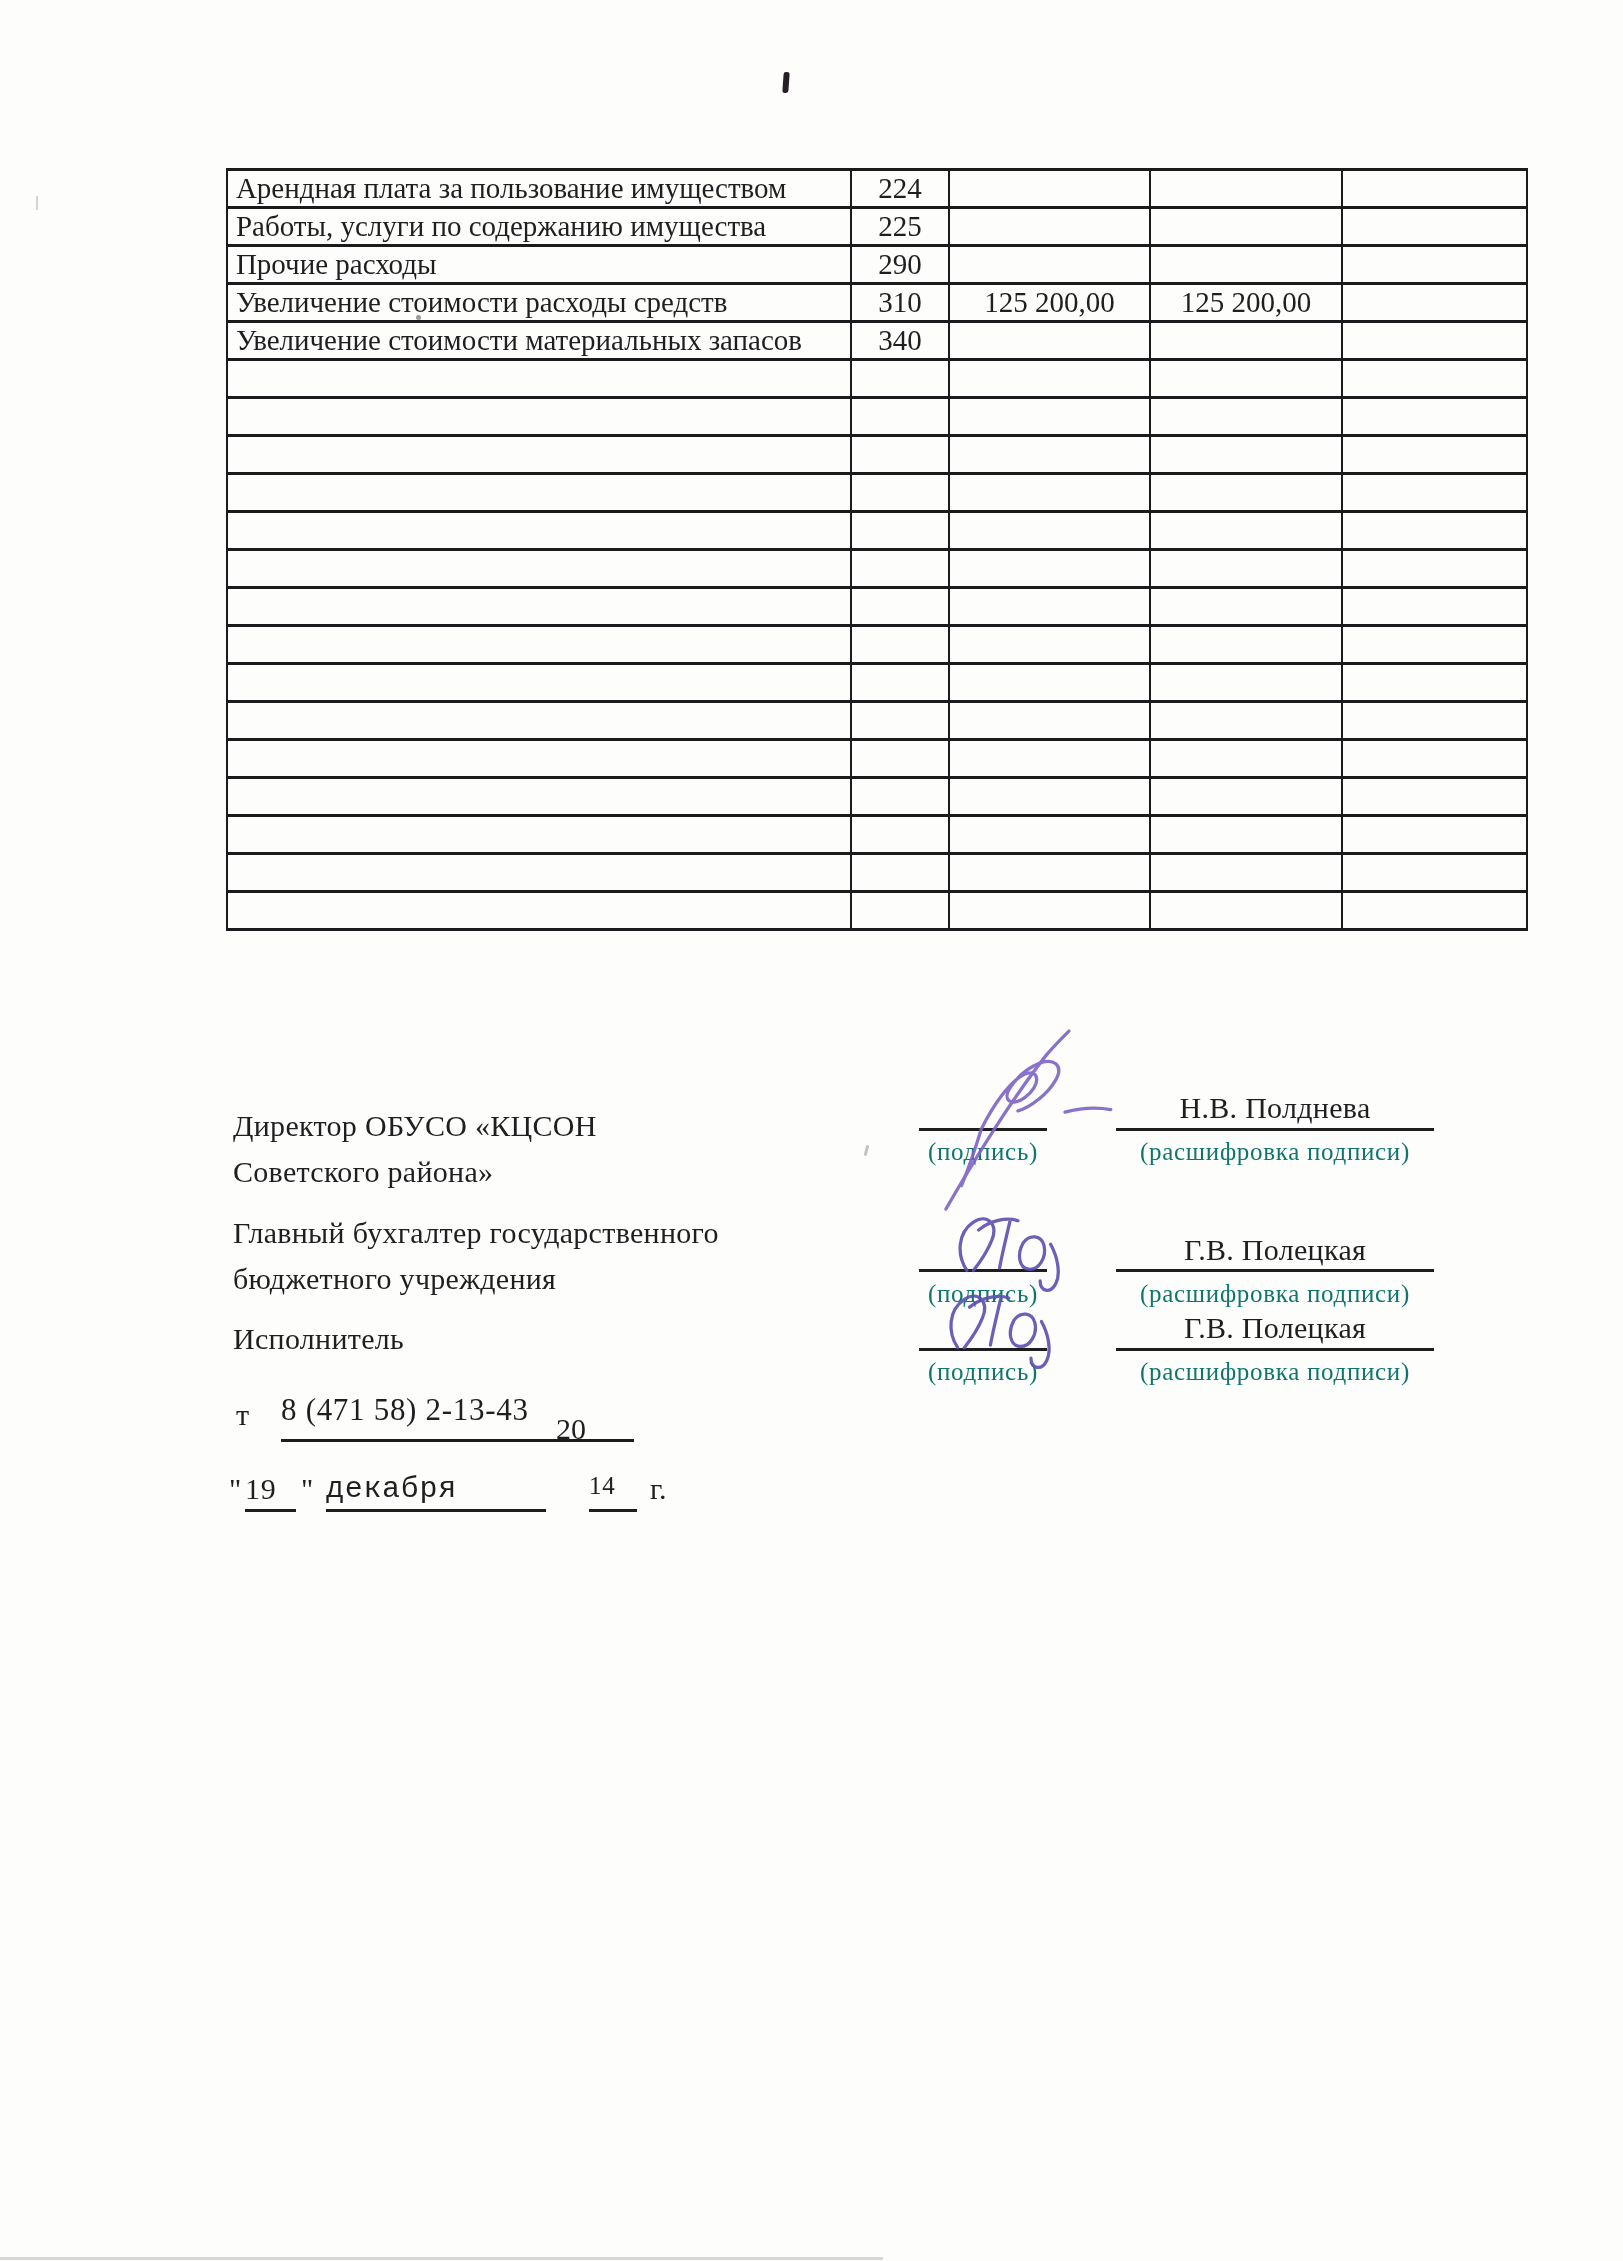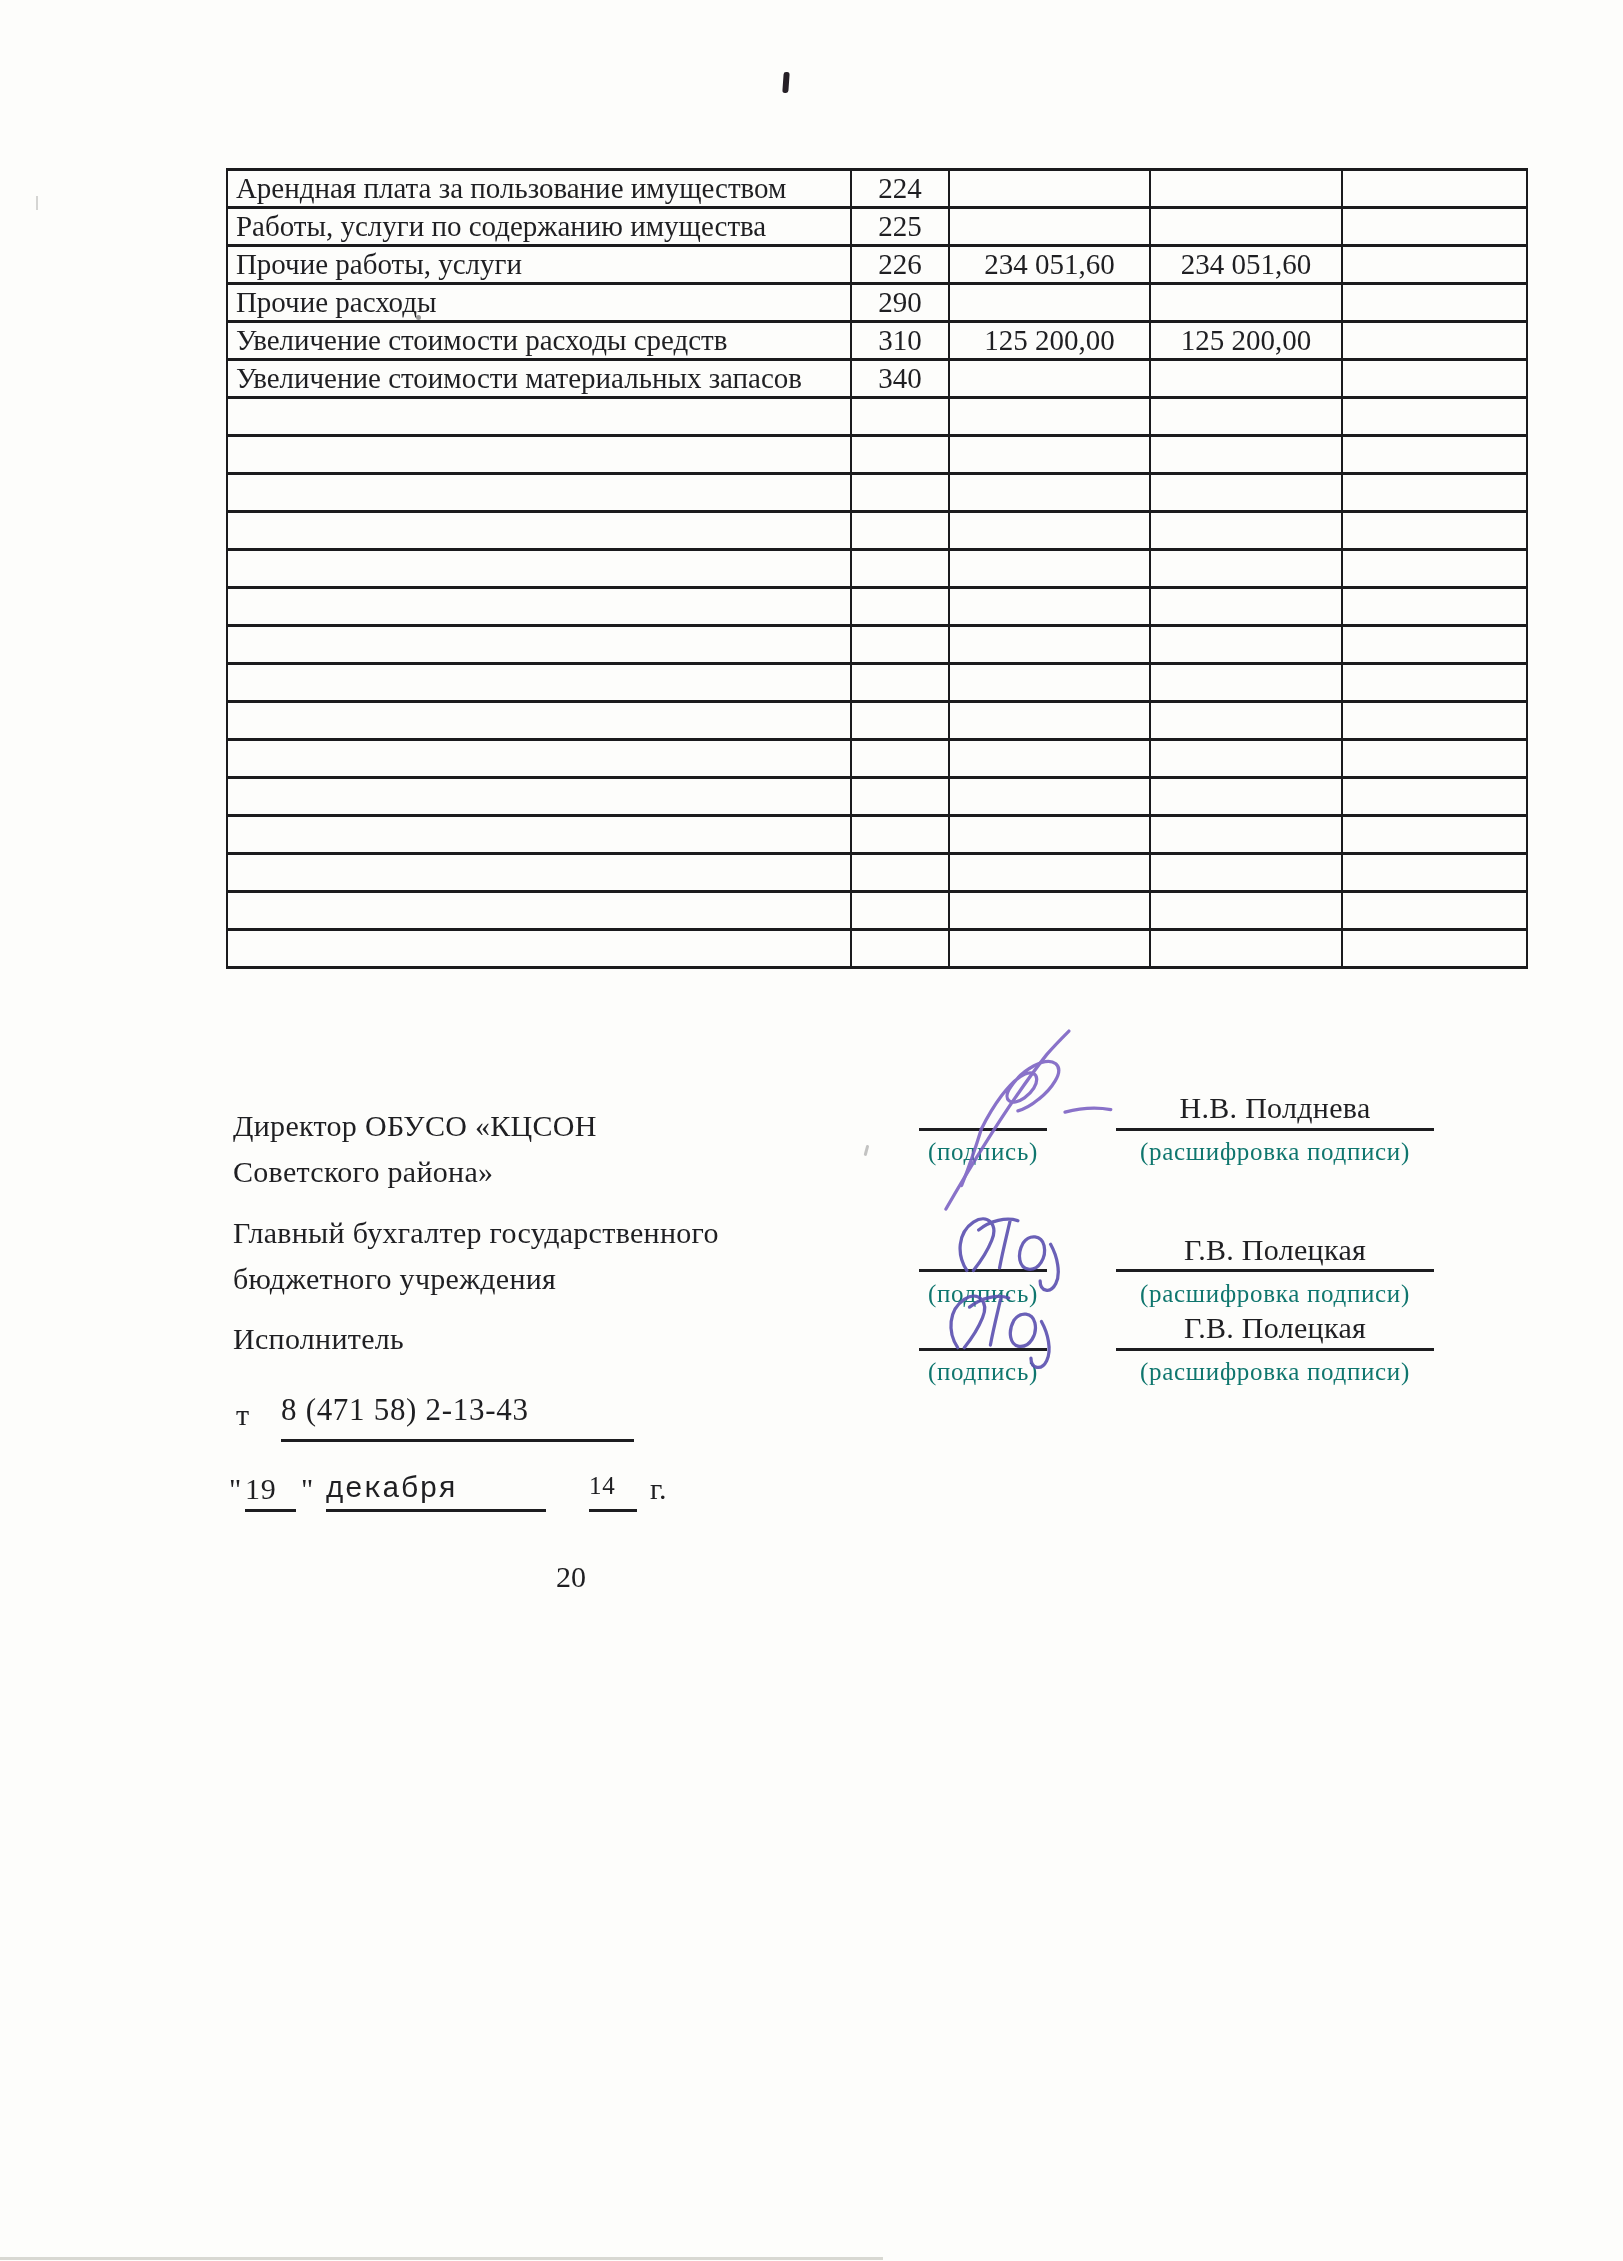--- a/index.html
+++ b/index.html
@@ -67,27 +67,20 @@
           <td class="c-val"></td>
         </tr>
         <tr>
           <td class="c-name">Работы, услуги по содержанию имущества</td>
           <td class="c-val">225</td>
           <td class="c-val"></td>
           <td class="c-val"></td>
           <td class="c-val"></td>
         </tr>
         <tr>
-          <td class="c-name">Прочие работы, услуги</td>
-          <td class="c-val">226</td>
-          <td class="c-val">234 051,60</td>
-          <td class="c-val">234 051,60</td>
-          <td class="c-val"></td>
-        </tr>
-        <tr>
           <td class="c-name">Прочие расходы</td>
           <td class="c-val">290</td>
           <td class="c-val"></td>
           <td class="c-val"></td>
           <td class="c-val"></td>
         </tr>
         <tr>
           <td class="c-name">Увеличение стоимости расходы средств</td>
           <td class="c-val">310</td>
           <td class="c-val">125 200,00</td>
@@ -241,21 +234,21 @@
   <div class="txt" style="left:236px;top:1398px;">т</div>
   <div class="num" style="left:281px;top:1392px;width:353px;">8 (471 58) 2-13-43</div>
   <div class="line" style="left:281px;top:1439px;width:353px;"></div>
 
   <div class="txt" style="left:229px;top:1472px;">"</div>
   <div class="num" style="left:245px;top:1472px;width:51px;font-size:30px;">19</div>
   <div class="line" style="left:245px;top:1509px;width:51px;"></div>
   <div class="txt" style="left:301px;top:1472px;">"</div>
   <div class="num" style="left:326px;top:1472px;width:220px;font-size:30px;font-family:Liberation Mono, monospace;">декабря</div>
   <div class="line" style="left:326px;top:1509px;width:220px;"></div>
-  <div class="txt" style="left:556px;top:1560px;">20</div>
+  <div class="txt" style="left:556px;top:1412px;">20</div>
   <div class="num" style="left:589px;top:1472px;width:48px;font-size:25px;">14</div>
   <div class="line" style="left:589px;top:1509px;width:48px;"></div>
   <div class="txt" style="left:650px;top:1472px;">г.</div>
 
   <svg class="ink-layer" width="1623" height="2261" viewBox="0 0 2481 3456">
 
     <g stroke="#7d63c4" stroke-width="5" fill="none" stroke-linecap="round" opacity="0.9">
       <path d="M 1446 1848 C 1490 1772 1548 1678 1600 1612 C 1612 1598 1626 1584 1634 1576"></path>
       <path d="M 1500 1726 C 1518 1690 1544 1652 1566 1642 C 1590 1632 1592 1660 1566 1678 C 1546 1692 1530 1682 1546 1660 C 1562 1636 1598 1614 1614 1626 C 1628 1638 1606 1666 1588 1680 C 1576 1690 1564 1696 1556 1698"></path>
       <path d="M 1628 1700 C 1650 1694 1676 1692 1698 1696"></path>

